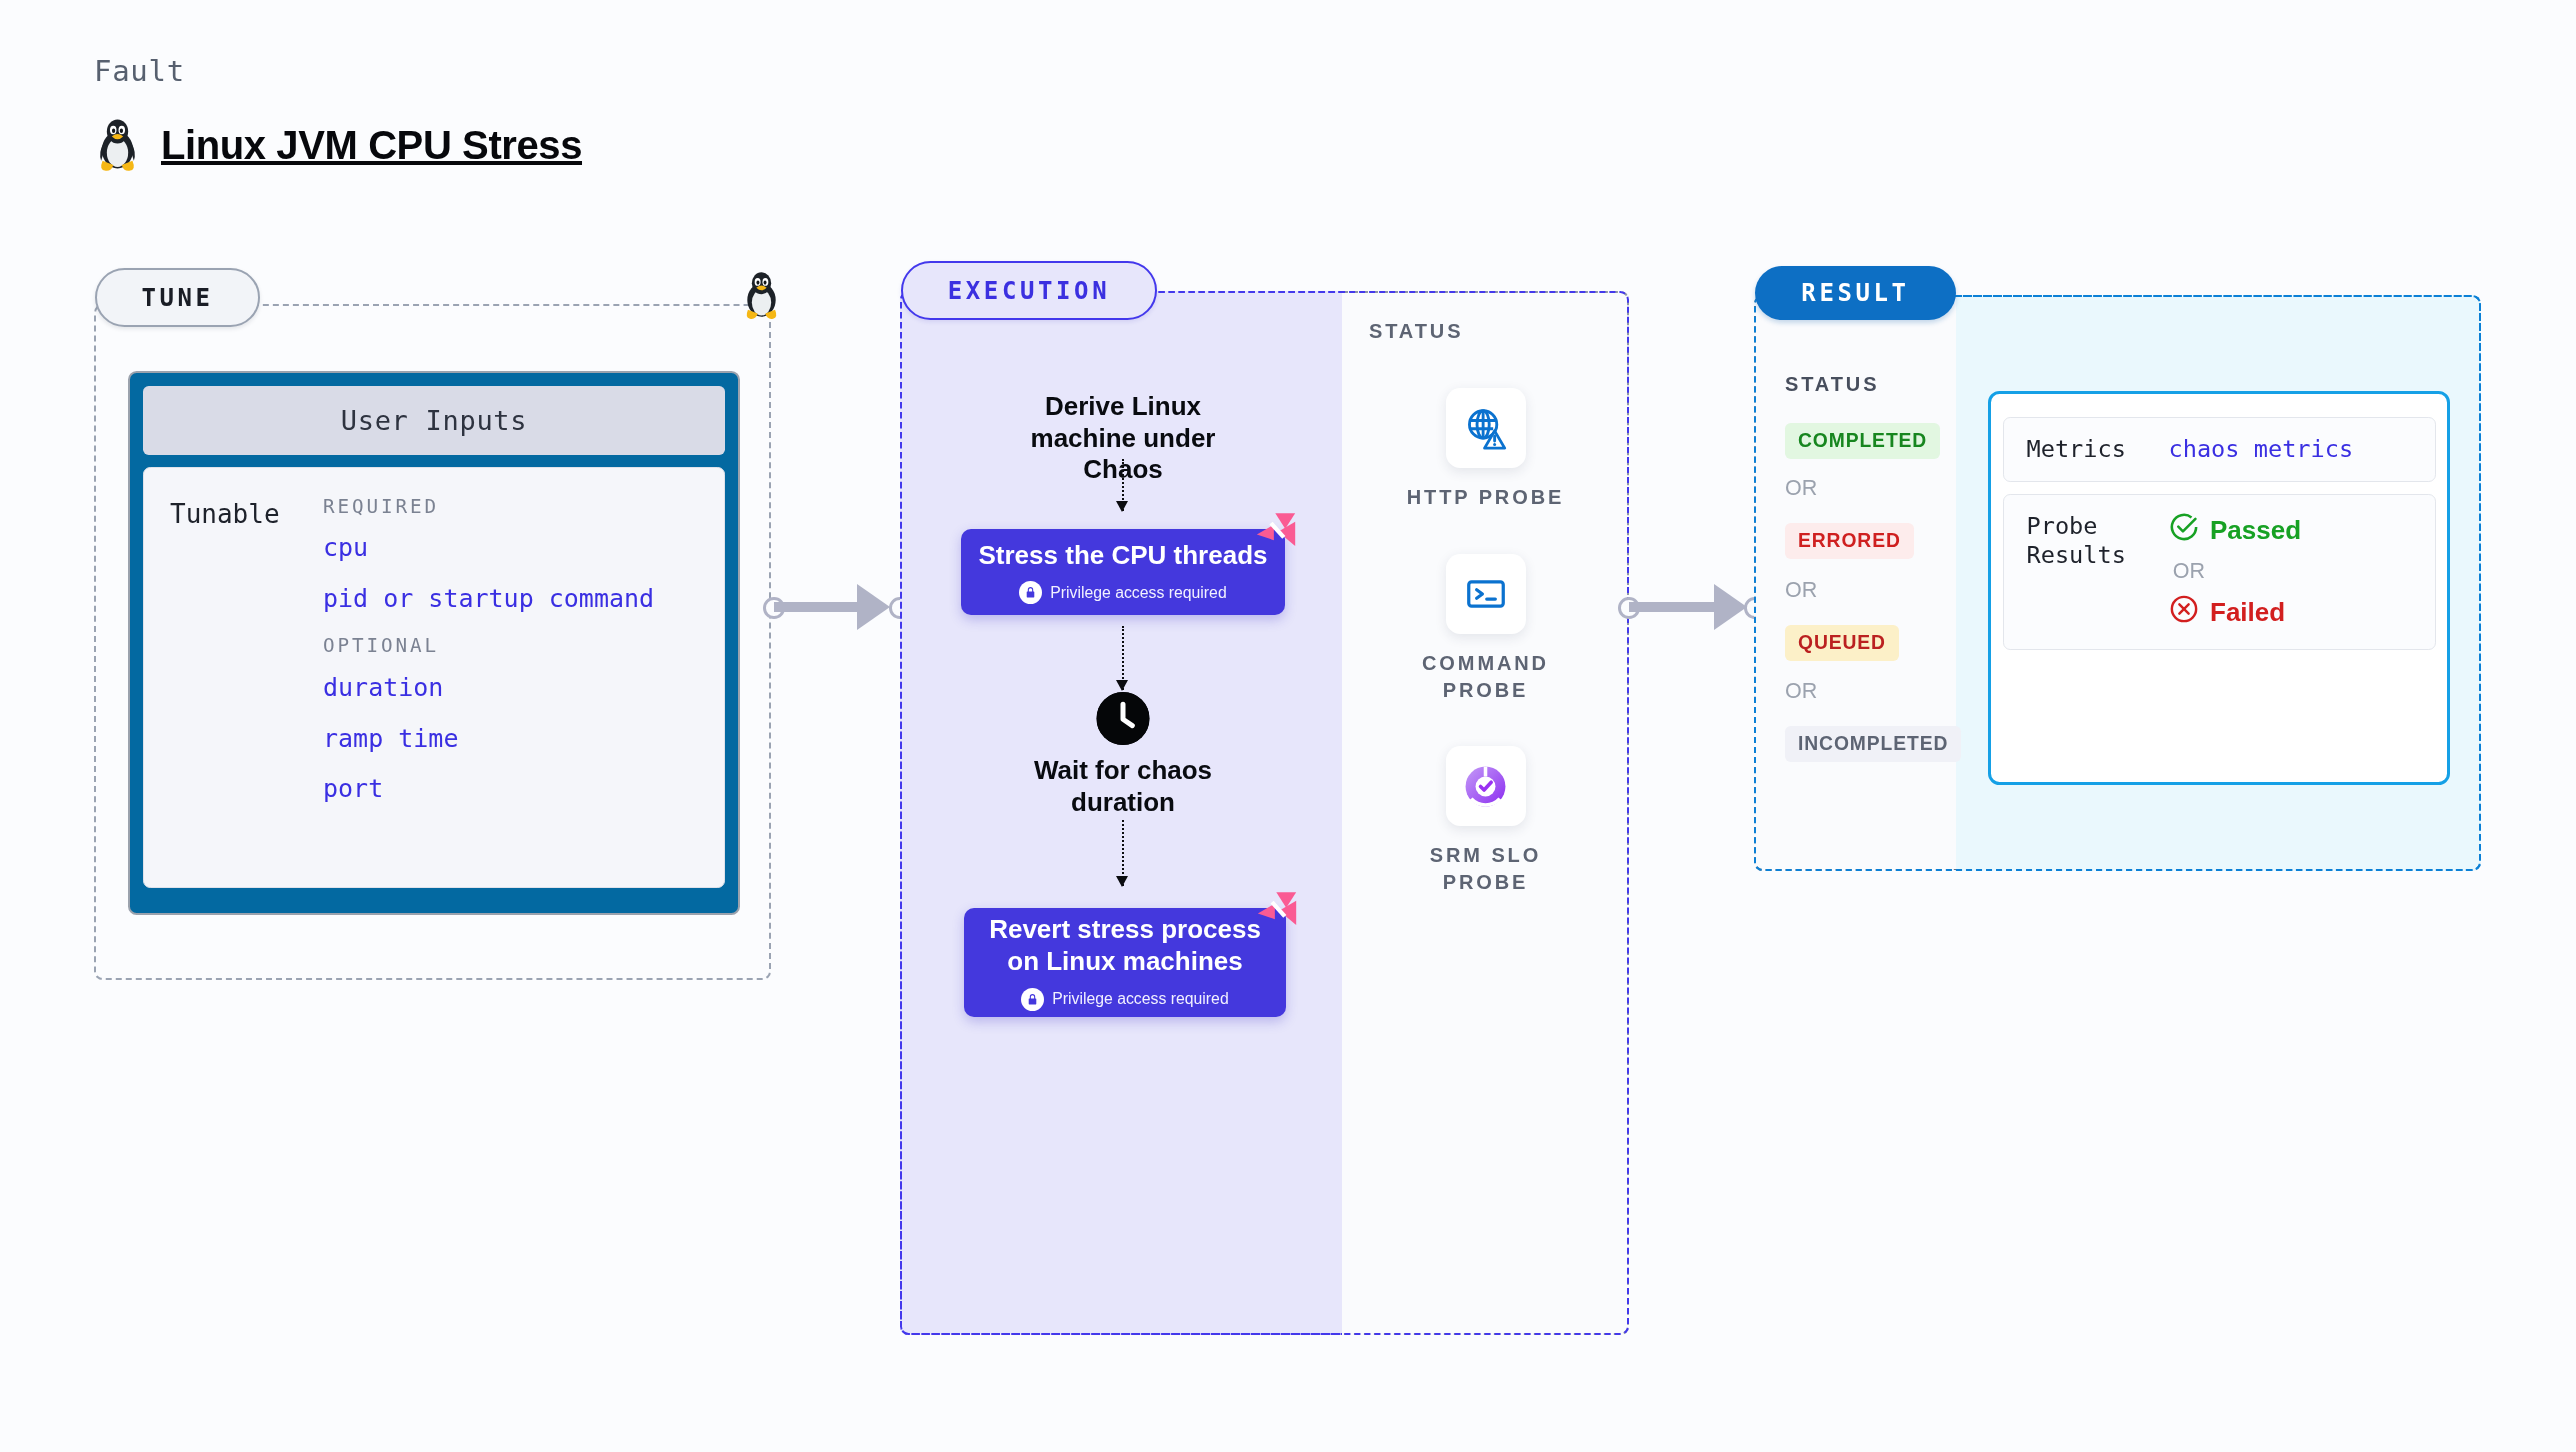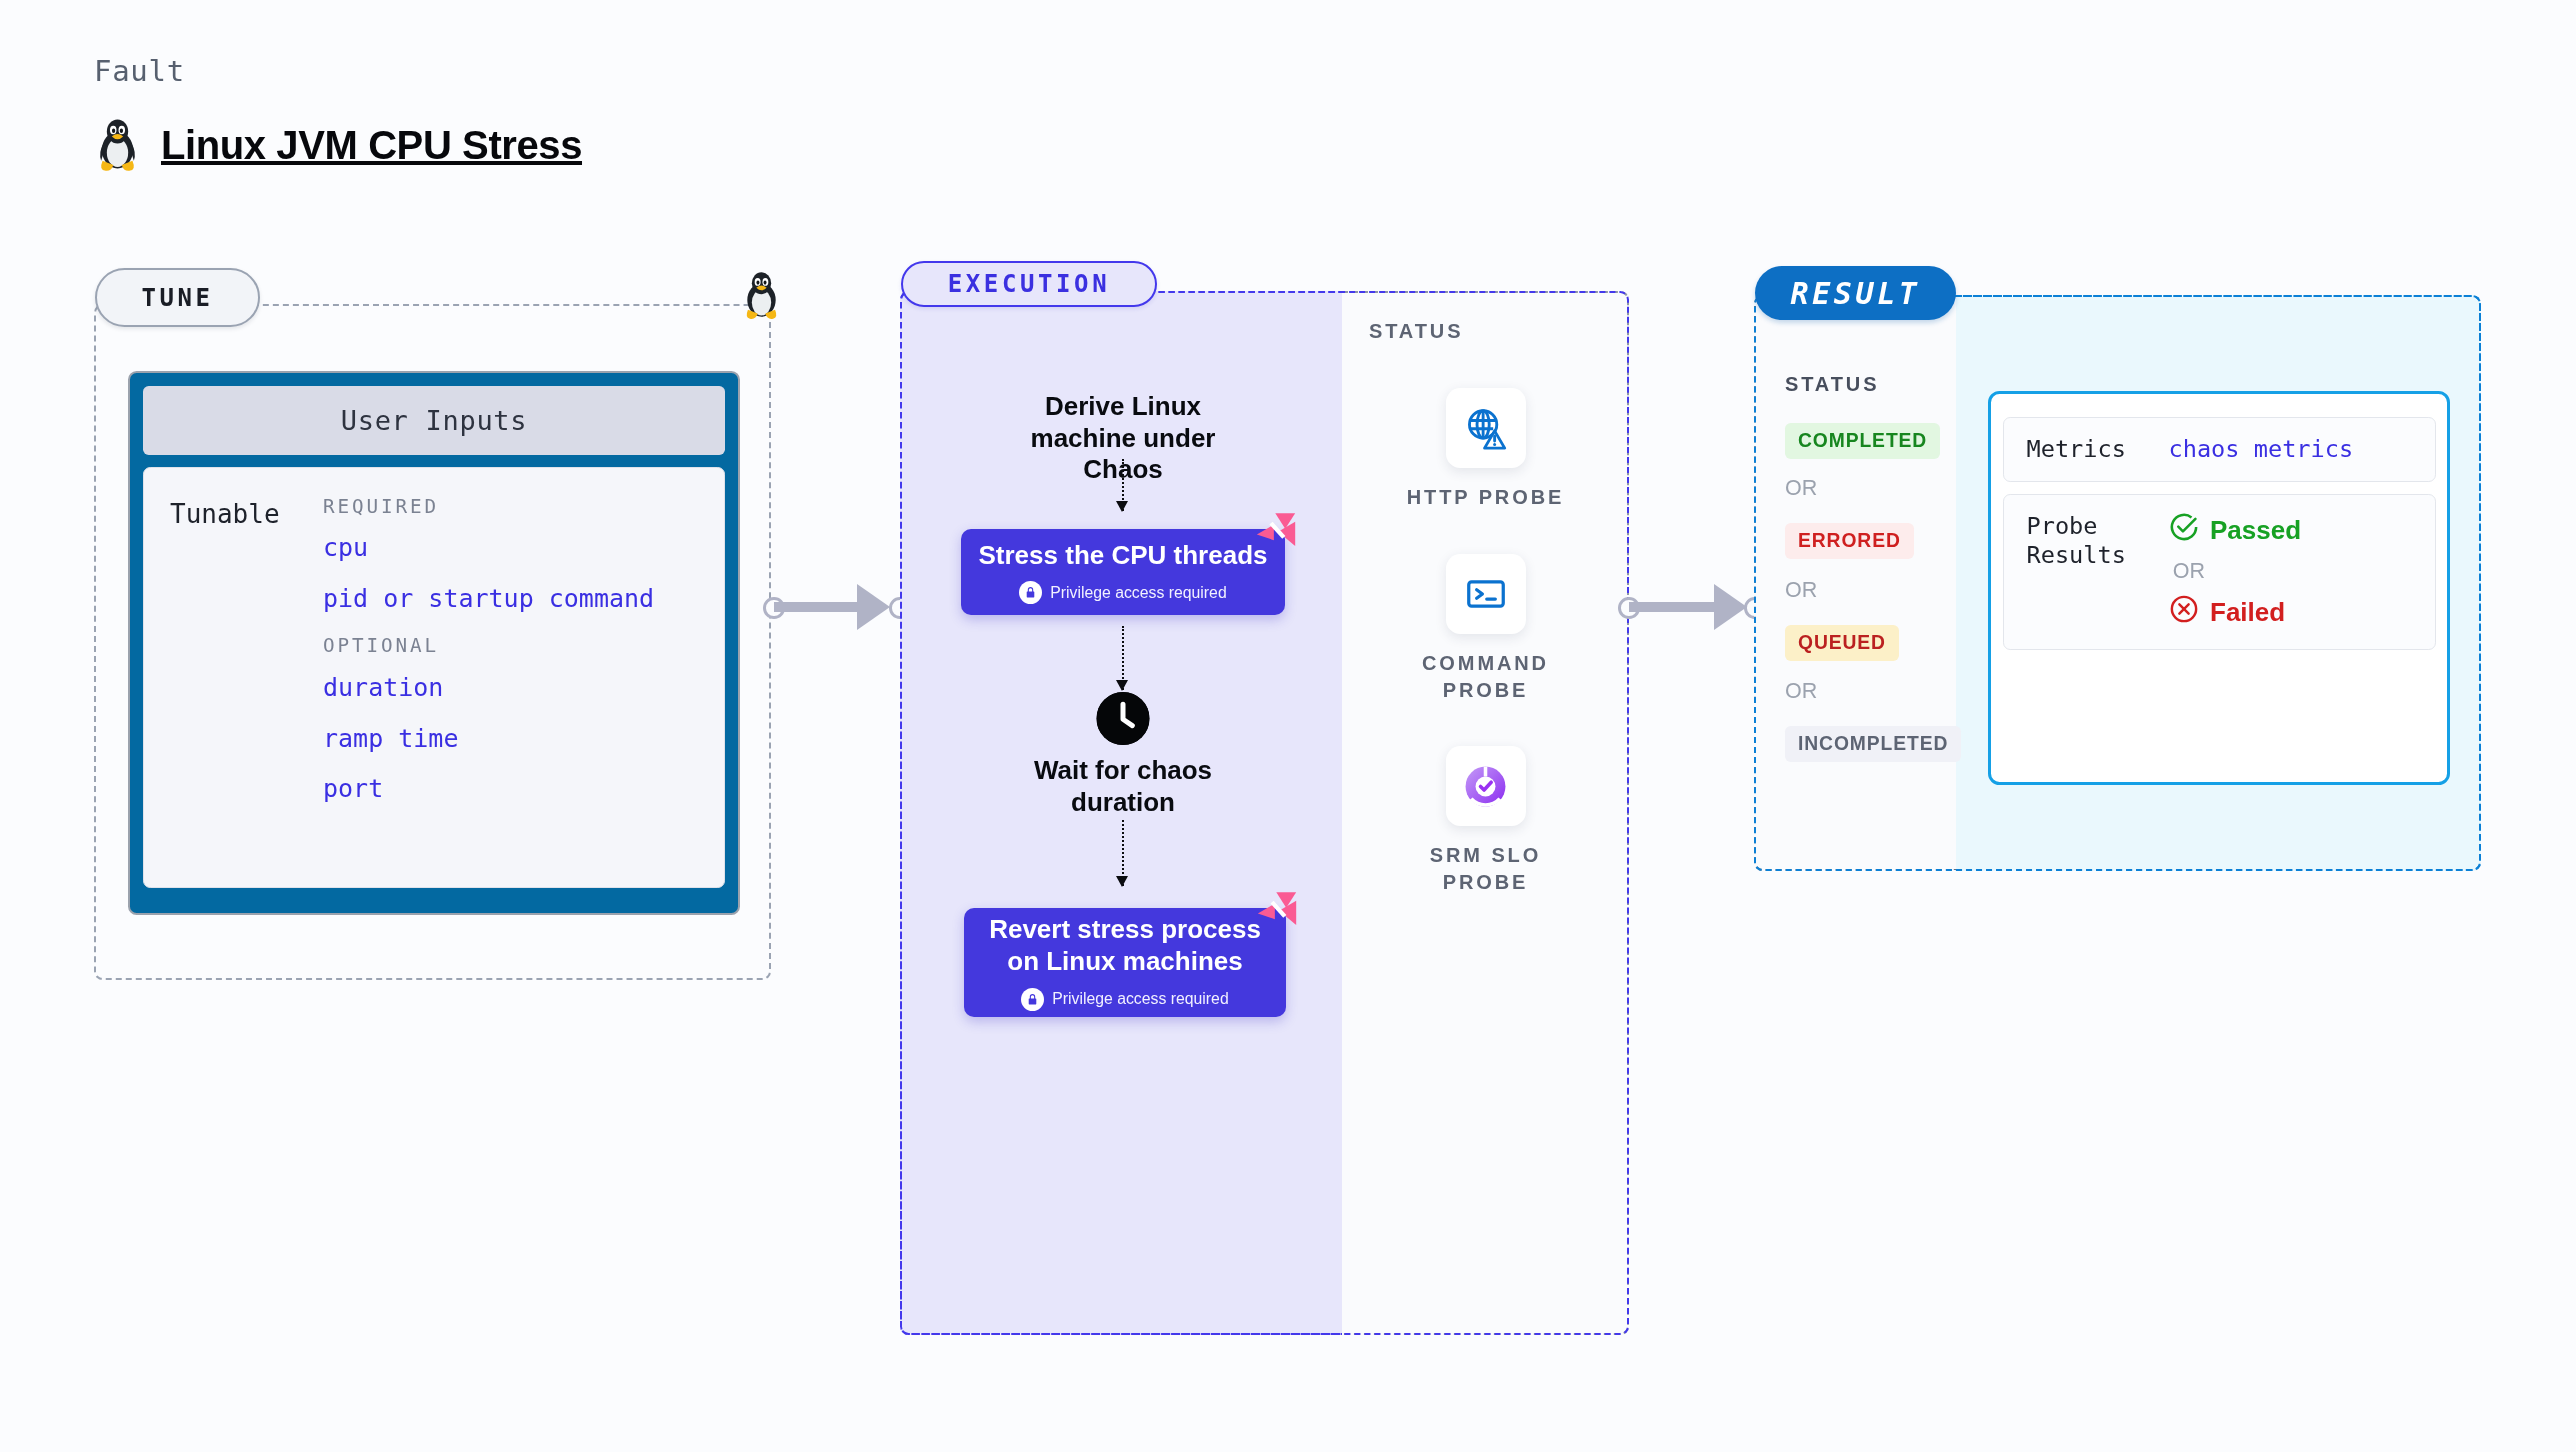--- a/index.html
+++ b/index.html
@@ -71,29 +71,28 @@
     border-radius:716px;
     font-family:"DejaVu Sans Mono","Liberation Mono",monospace;
     font-weight:bold;letter-spacing:3.6px;
   }
   #tune-pill{
     left:95px;top:268px;width:165px;height:59px;
     background:#f2f4f8;border:2.1px solid #9aa3b2;color:#1a1d26;font-size:24px;
     box-shadow:0 2.1px 4.3px rgba(20,25,45,.10);
   }
   #exec-pill{
-    left:901px;top:261px;width:256px;height:46px;
+    left:901px;top:261px;width:256px;height:59px;
     background:#e7e6fb;border:2.9px solid #4338ec;color:#3b30e0;font-size:24px;
     box-shadow:0 2.1px 4.3px rgba(40,30,180,.10);
   }
   #result-pill{
     left:1755px;top:266px;width:201px;height:54px;
-    background:#0d6fc4;border:none;color:#ffffff;font-size:30px;
+    background:#0d6fc4;border:none;color:#ffffff;font-size:24px;
     box-shadow:0 2.9px 5.7px rgba(10,90,170,.22);
-    font-style:italic;
   }
 
   
   #user-inputs-card{
     position:absolute;left:128px;top:371px;width:612px;height:544px;
     box-sizing:border-box;border:2.1px solid #9ba2ad;border-radius:8.6px;
     background:#0369a1;padding:13px;
   }
   #user-inputs-header{
     height:69px;background:#d9dbe7;border-radius:5.7px;

